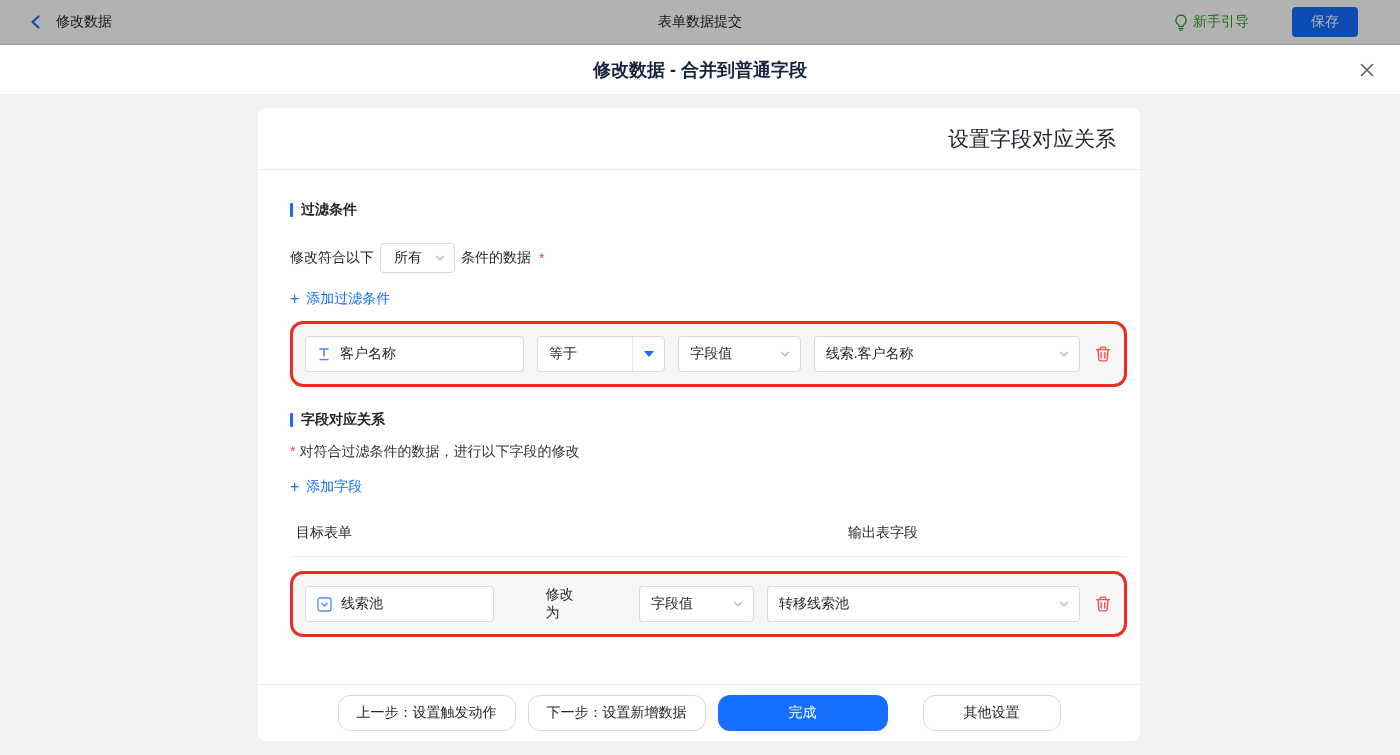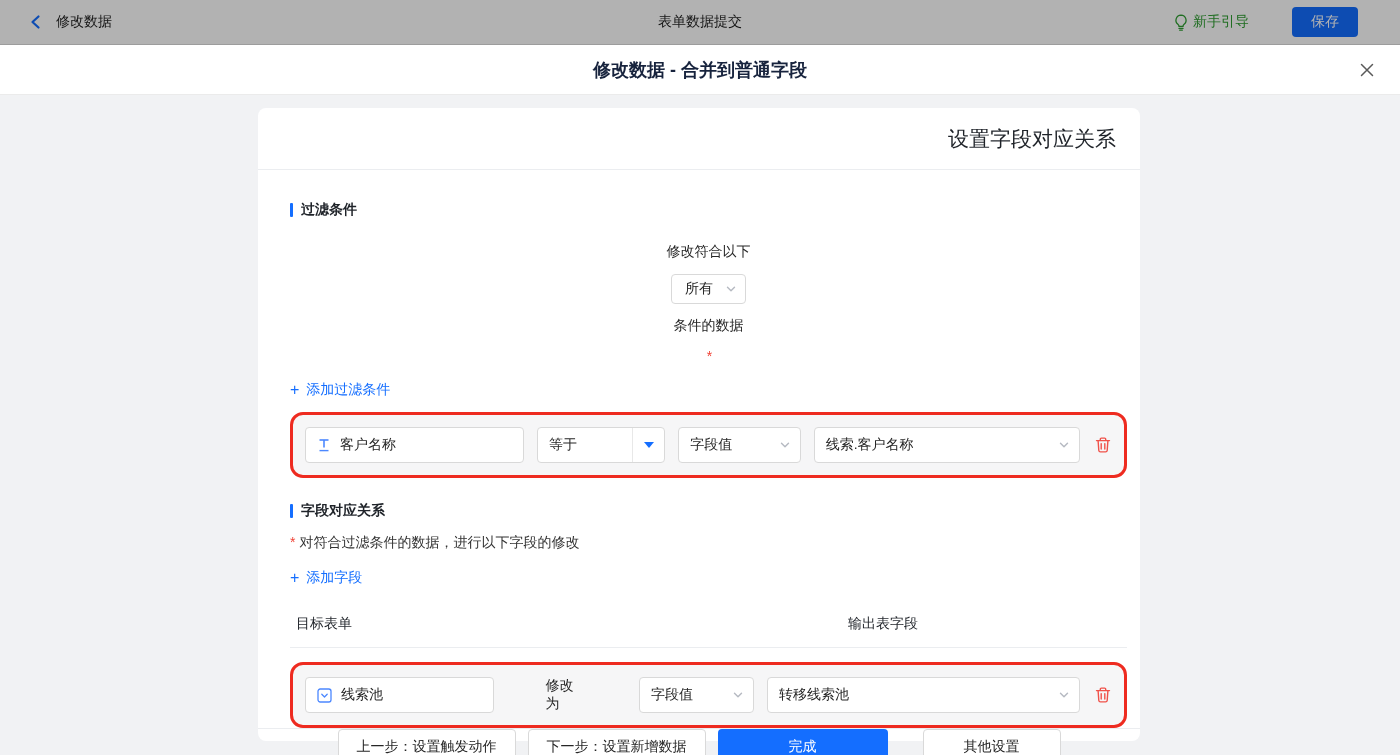--- a/index.html
+++ b/index.html
@@ -62,21 +62,21 @@
     text-align:right;
   }
   .panel-body { flex:1; padding:0 13px 0 12px;margin-left:20px; }
 
   .section-title {
     margin-top:31px; display:flex; align-items:center; gap:8px;
     font-weight:bold; color:#1f2329;
   }
   .section-bar { width:3px; height:14px; background:#146eff; border-radius:1px; }
 
-  .cond-row { margin-top:24px; display:flex; align-items:center; gap:13px; color:#262626;flex-direction:column; }
+  .cond-row { margin-top:24px; display:flex; align-items:center; gap:6px; color:#262626; }
   .mini-select {
     width:75px; height:30px; border:1px solid #d9d9d9; border-radius:4px;
     background:#fff; display:flex; align-items:center; justify-content:space-between;
     padding:0 8px 0 13px; cursor:pointer;
   }
   .req { color:#f04134; margin-left:2px; }
 
   .add-link {
     margin-top:17px; display:flex; align-items:center; gap:7px;
     color:#146eff; cursor:pointer; width:max-content;
@@ -117,21 +117,21 @@
   .col-headers { margin-top:28px; position:relative; height:20px; color:#1f2329; }
   .col-target { position:absolute; left:6px; top:0; }
   .col-output { position:absolute; left:558px; top:0; }
   .col-divider { margin-top:12px; border-bottom:1px solid #ebedf0; }
   .hl-row.second { margin-top:14px; }
 
   .panel-footer {
     height:57px; border-top:1px solid #ebedf0;
     display:flex; align-items:center; justify-content:center; gap:12px;
   }
-  .btn { height:36px; border-radius:4px; font-size:14px; font-family:inherit; cursor:pointer; }
+  .btn { height:36px; border-radius:12px; font-size:14px; font-family:inherit; cursor:pointer; }
   .btn-ghost { background:#fff; border:1px solid #d9d9d9; color:#262626; padding:0 18px; }
   .btn-ghost.wide-pad { padding:0 40px;margin-left:23px; }
   .btn-primary { width:170px; background:#146eff; border:none; color:#fff; }
 </style>
 </head>
 <body>
 
 <div class="topbar">
   <div class="back-group">
     <span style="display:flex;">

